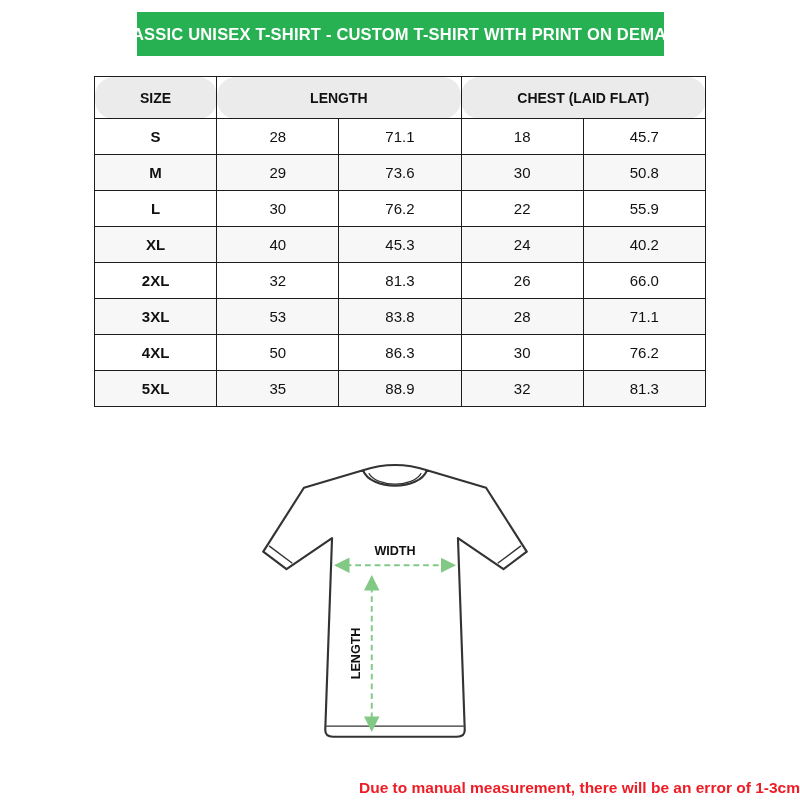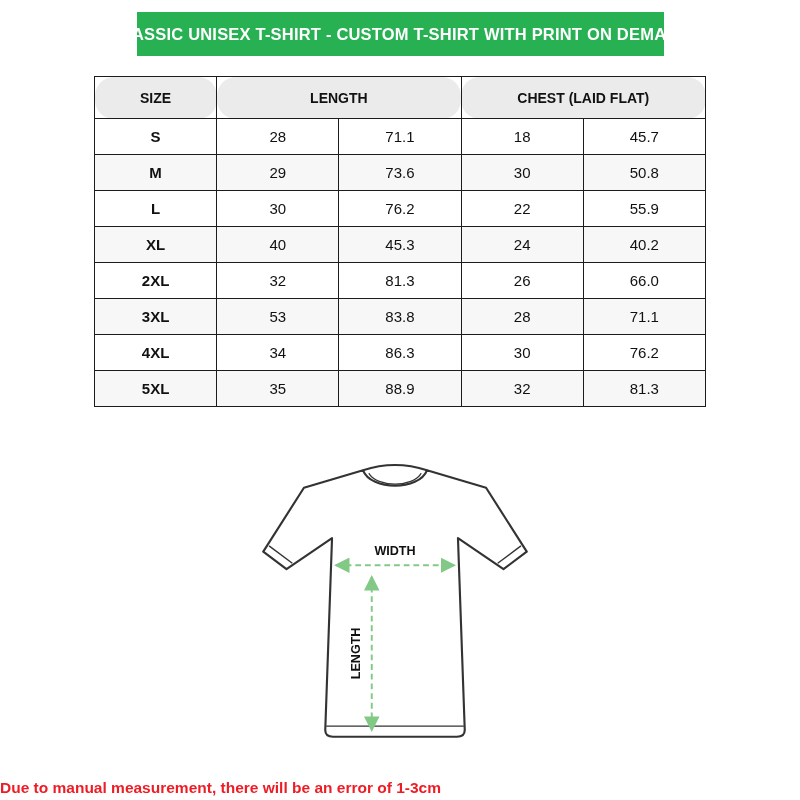--- a/index.html
+++ b/index.html
@@ -27,21 +27,21 @@
   .size-chart thead th { background: #ebebeb; font-weight: bold; height: 42px; font-size: 14px; border-radius: 19px; }
   .size-chart td.size-col { font-weight: bold; }
   .size-chart tbody tr:nth-child(even) td { background: #f7f7f7; }
   .size-chart tbody tr:nth-child(odd) td { background: #ffffff; }
 
   .diagram-wrap {
     width: 320px; margin: 42px auto 0 auto; text-align: left;
   }
 
   .footer-note {
-    margin-top: 16px; text-align: left; font-weight: bold; font-size: 15.5px;
+    margin-top: 16px; text-align: right; font-weight: bold; font-size: 15.5px;
   }
 </style>
 </head>
 <body>
 
 <div class="page">
 
   <div class="banner" style="background:#27b153;">
     <div class="banner-text">CLASSIC UNISEX T-SHIRT - CUSTOM T-SHIRT WITH PRINT ON DEMAND</div>
   </div>
@@ -99,21 +99,21 @@
       </tr>
       <tr>
         <td class="size-col">3XL</td>
         <td>53</td>
         <td>83.8</td>
         <td>28</td>
         <td>71.1</td>
       </tr>
       <tr>
         <td class="size-col">4XL</td>
-        <td>34</td>
+        <td>50</td>
         <td>86.3</td>
         <td>30</td>
         <td>76.2</td>
       </tr>
       <tr>
         <td class="size-col">5XL</td>
         <td>35</td>
         <td>88.9</td>
         <td>32</td>
         <td>81.3</td>

